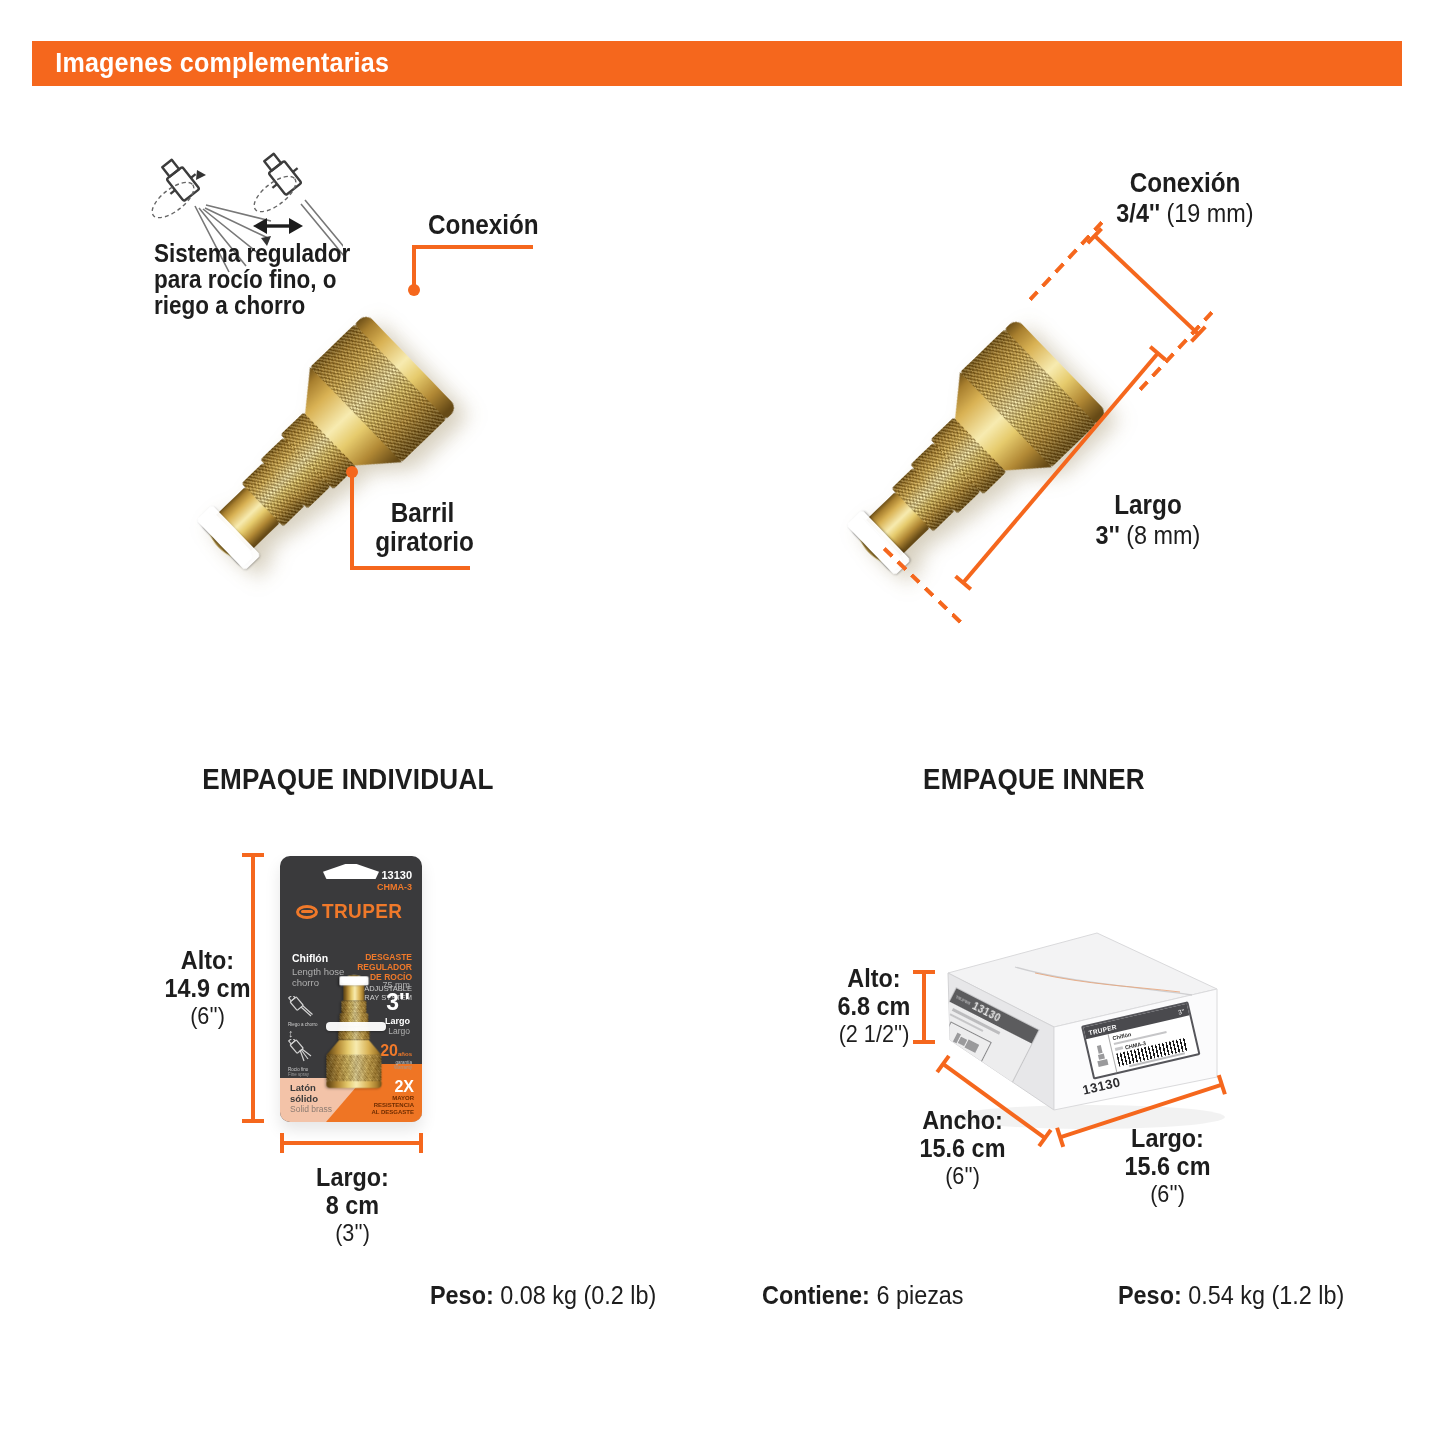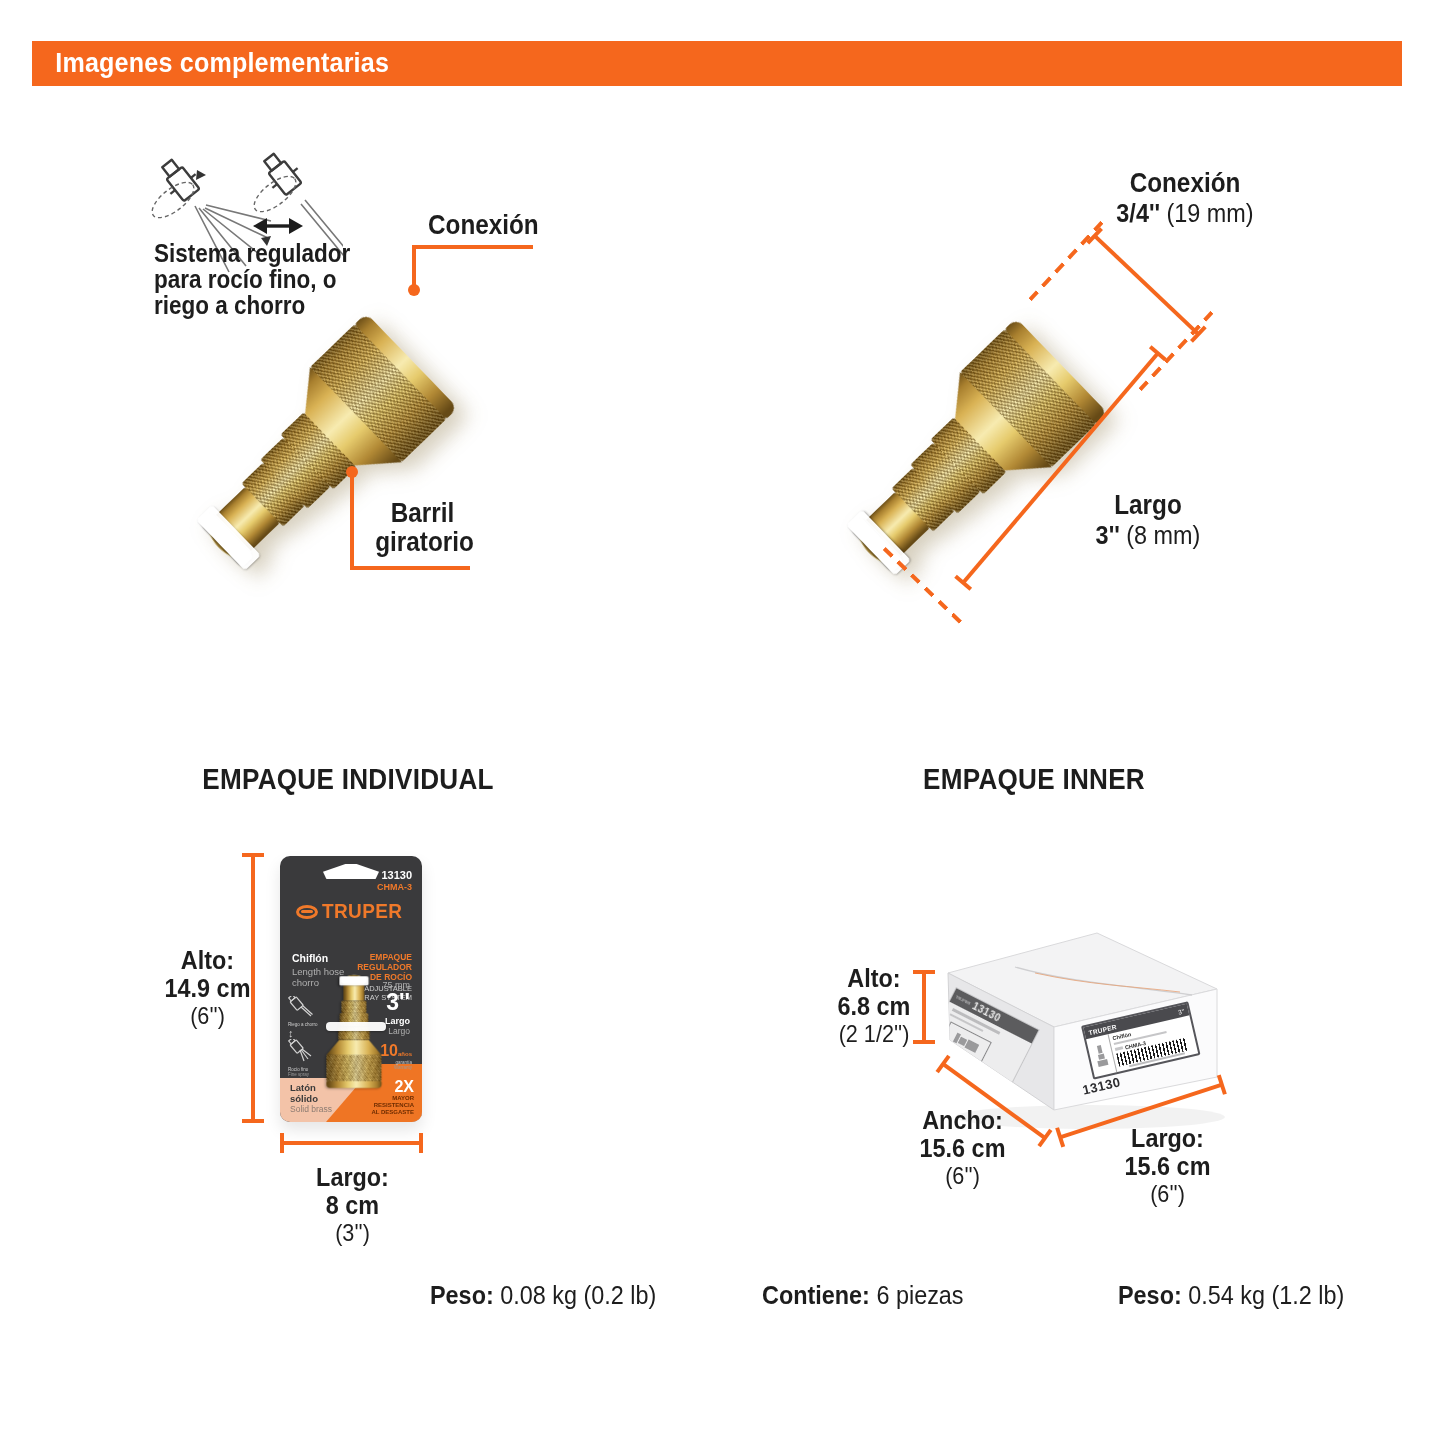--- a/index.html
+++ b/index.html
@@ -202,21 +202,21 @@
     <div class="abs tlogo" style="left:0;right:0;top:44px;">
       <span class="tmark"></span>
       <span class="ttext">TRUPER</span>
     </div>
     <div class="abs" style="left:12px;top:96px;">
       <div class="wt b" style="font-size:10.5px;">Chiflón</div>
       <div class="gy" style="font-size:9.5px;margin-top:2px;">Length hose</div>
       <div class="gy" style="font-size:9.5px;">chorro</div>
     </div>
     <div class="abs" style="right:10px;top:96px;text-align:right;">
-      <div class="ocr b" style="font-size:8.5px;">EMPAQUE</div>
+      <div class="ocr b" style="font-size:8.5px;">DESGASTE</div>
       <div class="ocr b" style="font-size:8.5px;">REGULADOR</div>
       <div class="ocr b" style="font-size:8.5px;">DE ROCÍO</div>
       <div style="color:#cfcfcf;font-size:7.5px;margin-top:2px;">ADJUSTABLE</div>
       <div style="color:#cfcfcf;font-size:7.5px;">SPRAY SYSTEM</div>
     </div>
     <div class="salmon"></div>
     <div class="owedge"></div>
 
     <div class="abs" style="left:8px;top:140px;width:62px;">
       <svg width="26" height="22" viewBox="0 0 26 22">
@@ -244,21 +244,21 @@
     </div>
 
     <div class="abs" style="right:12px;top:124px;text-align:right;">
       <div class="gy" style="font-size:9px;">75 mm</div>
       <div class="wt b" style="font-size:23px;line-height:24px;">3''</div>
       <div class="wt b" style="font-size:9px;margin-top:2px;">Largo</div>
       <div class="gy" style="font-size:8.5px;">Largo</div>
     </div>
 
     <div class="abs" style="right:10px;top:186px;text-align:right;">
-      <span class="ocr b" style="font-size:16px;">10</span><span class="ocr b" style="font-size:6px;">años</span>
+      <span class="ocr b" style="font-size:16px;">20</span><span class="ocr b" style="font-size:6px;">años</span>
       <div style="color:#c9c9c9;font-size:4.5px;line-height:5px;">garantía</div>
       <div style="color:#9a9a9a;font-size:4.5px;line-height:5px;">Warranty</div>
     </div>
 
     <div class="nozzle mini" style="left:-92px;top:120px;width:332px;height:140px;transform:rotate(90deg) scale(0.42);">
         <div class="seg tip" style="width: 58px; height: 50px; flex: 0 0 58px;"></div>
         <div class="seg ring" style="width: 10px; height: 56px; flex: 0 0 10px;"></div>
         <div class="seg knurl" style="width: 30px; height: 60px; flex: 0 0 30px;"></div>
         <div class="seg ring" style="width: 18px; height: 56px; flex: 0 0 18px;"></div>
         <div class="seg knurl" style="width: 32px; height: 68px; flex: 0 0 32px;"></div>

